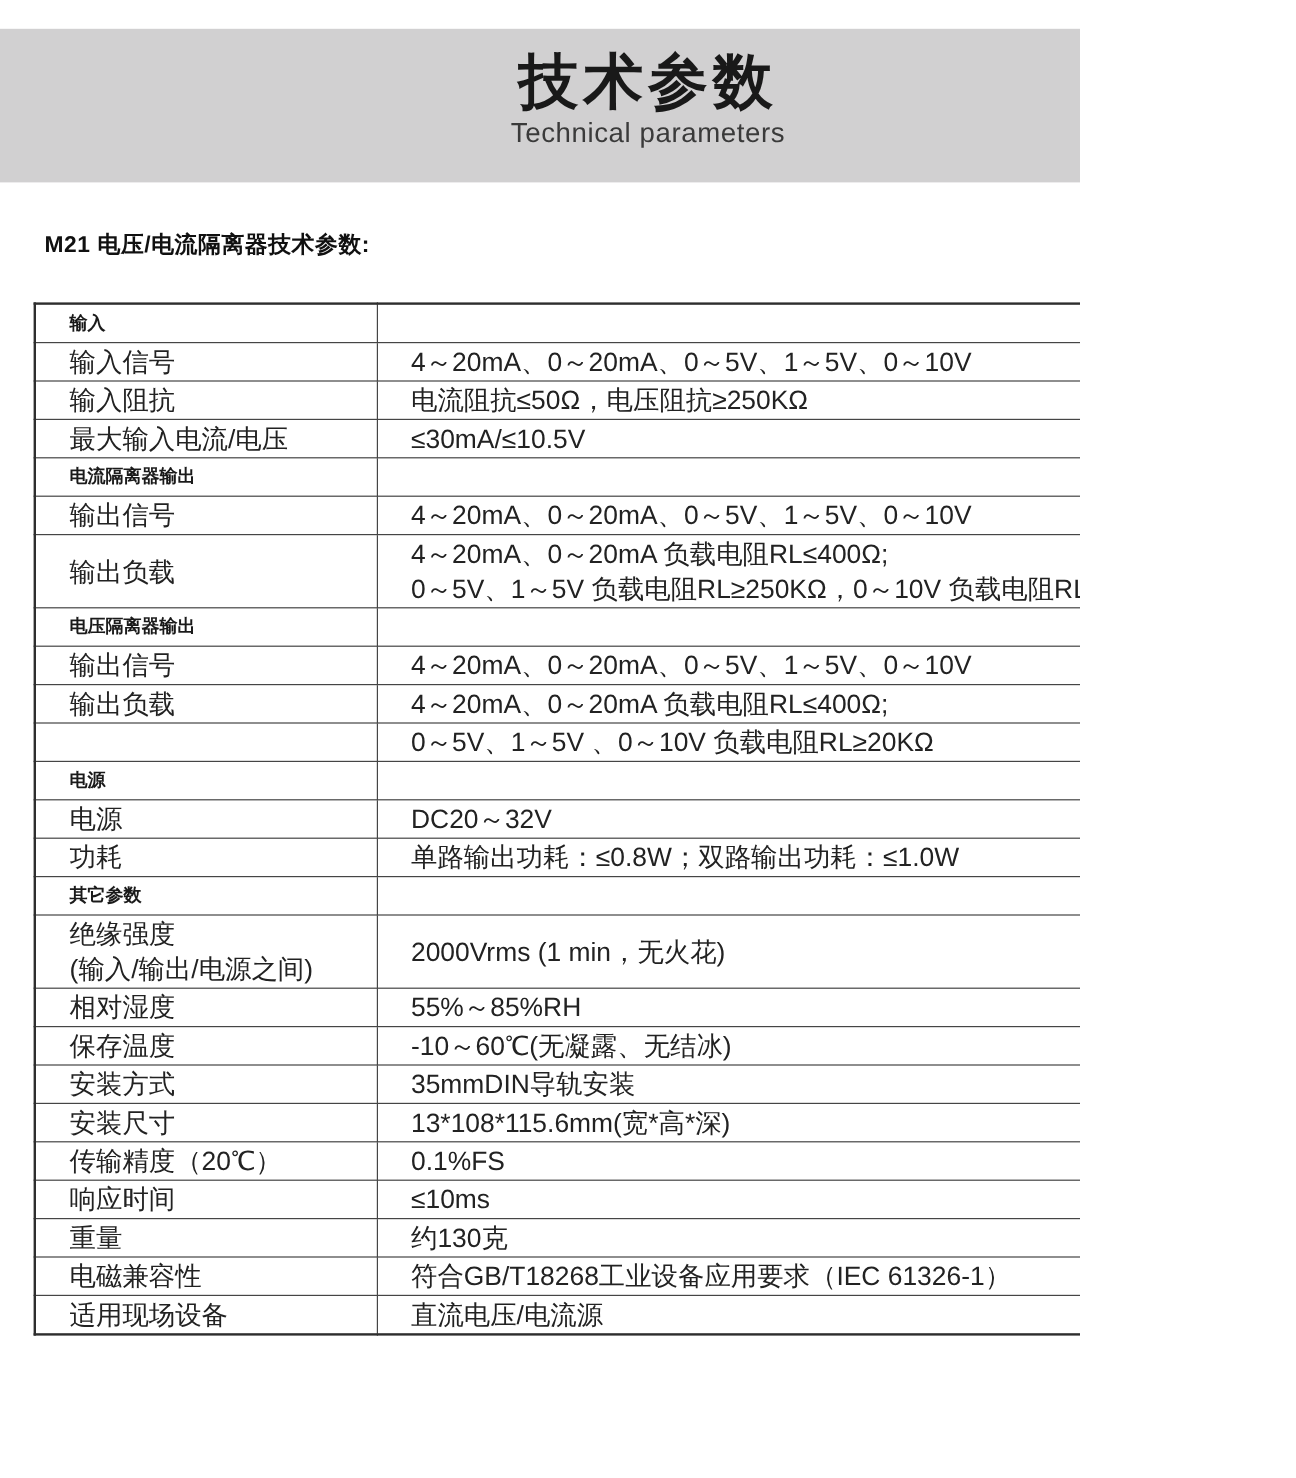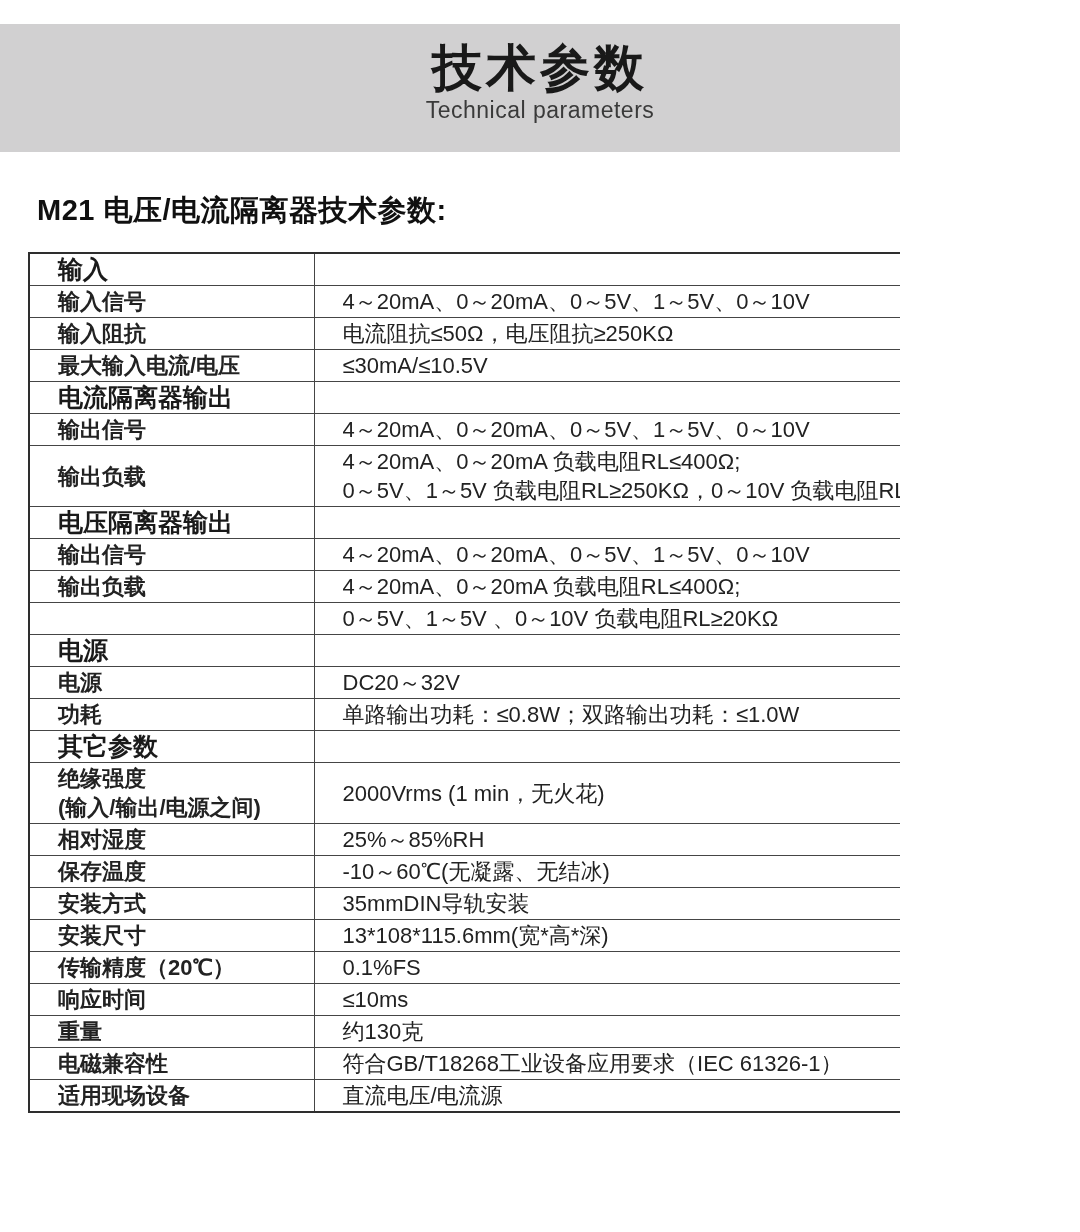--- a/index.html
+++ b/index.html
@@ -6,33 +6,33 @@
   html,body { width:1080px; height:1232px; background:#ffffff;
               font-family:"Liberation Sans", sans-serif; color:#222; }
   .page { position:relative; width:900px; height:1232px; overflow:hidden; background:#fff; }
 
   .banner { position:absolute; top:24px; left:0; width:1080px; height:128px;
             background:#d1d0d1; text-align:center; }
   .banner-title { padding-top:17px; font-size:50px; font-weight:700; color:#191919;
                   letter-spacing:4px; line-height:1.1; }
   .banner-subtitle { margin-top:1px; font-size:23px; color:#3a3a3a; letter-spacing:0.5px; }
 
-  .heading { position:absolute; top:191px; left:37px; font-size:29px; font-weight:700;
+  .heading { position:absolute; top:191px; left:37px; font-size:19px; font-weight:700;
              color:#101010; letter-spacing:0.5px; }
 
   table.spec { position:absolute; top:252px; left:28px; width:1010px;
                border-collapse:collapse; table-layout:fixed;
                border:2.5px solid #2e2e2e; }
   table.spec td { border:1.5px solid #454545; font-size:22px; line-height:29px;
                   padding:1px 8px 1px 28px; vertical-align:middle; color:#222;
                   white-space:pre-line; overflow:hidden; }
-  table.spec td.label { width:285px;font-weight:bold; }
+  table.spec td.label { width:285px; }
   table.spec td.value { padding-left:28px; }
   table.spec tr { height:31px; }
-  table.spec tr.section td.label { font-weight:700; font-size:25px; color:#1a1a1a;font-family:Liberation Serif, serif; }
+  table.spec tr.section td.label { font-weight:700; font-size:15px; color:#1a1a1a; }
 </style>
 </head>
 <body>
 
 <div class="page">
 
   <div class="banner" style="background: rgb(209, 208, 209);">
     <div class="banner-title">技术参数</div>
     <div class="banner-subtitle">Technical parameters</div>
   </div>
@@ -102,21 +102,21 @@
           <td class="label">其它参数</td>
           <td class="value"></td>
         </tr>
         <tr class="data">
           <td class="label">绝缘强度
 (输入/输出/电源之间)</td>
           <td class="value">2000Vrms (1 min，无火花)</td>
         </tr>
         <tr class="data">
           <td class="label">相对湿度</td>
-          <td class="value">25%～85%RH</td>
+          <td class="value">55%～85%RH</td>
         </tr>
         <tr class="data">
           <td class="label">保存温度</td>
           <td class="value">-10～60℃(无凝露、无结冰)</td>
         </tr>
         <tr class="data">
           <td class="label">安装方式</td>
           <td class="value">35mmDIN导轨安装</td>
         </tr>
         <tr class="data">

